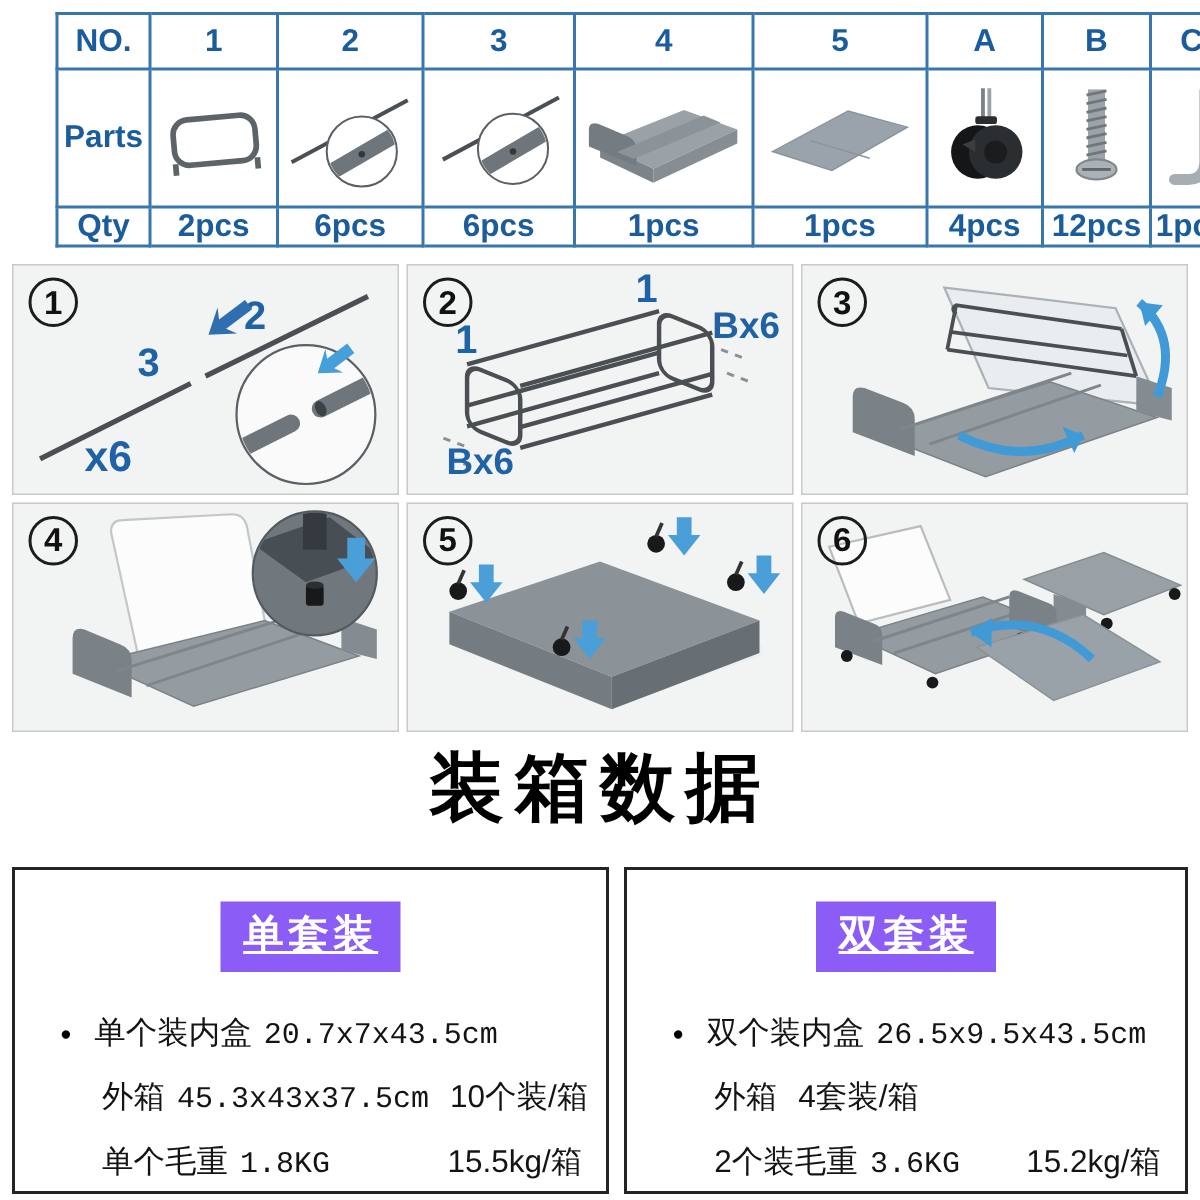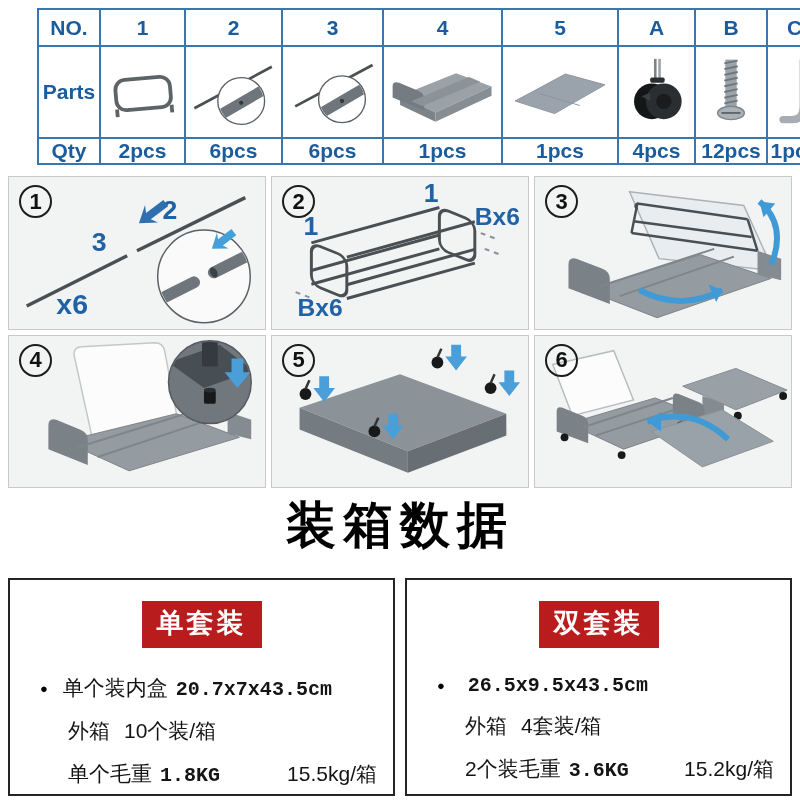--- a/index.html
+++ b/index.html
@@ -27,27 +27,27 @@
   .illus { position:absolute; left:0; top:0; width:100%; height:100%; }
   .blue-label { fill:#1f62a5; font-weight:bold; font-family:"Liberation Sans","DejaVu Sans",sans-serif; }
 
   
   .packing-title { position:absolute; top:492px; left:0; width:100%; text-align:center;
            font-size:50px; font-weight:600; color:#000; letter-spacing:7px; }
 
   
   .boxes { position:absolute; left:8px; top:578px; width:784px; height:218px; display:flex; gap:10px; }
   .pack-box { flex:1; border:2px solid #242424; background:#fff; }
-  .badge { margin:21px auto 0; width:fit-content; background:#b91c1c; color:#fff; font-size:27px;
-           font-weight:700; padding:4px 15px 7px; letter-spacing:3px; }
+  .badge { margin:21px auto 0; width:fit-content; background:#8b5cf6; color:#fff; font-size:27px;
+           font-weight:700; padding:4px 15px 7px; letter-spacing:3px;text-decoration:underline; }
   .lines { margin:26px 12px 0 30px; color:#141414; }
   .pline { display:flex; align-items:baseline; font-size:21px; margin-bottom:15px; white-space:nowrap; }
   .bullet { font-size:13px; margin-right:15px; align-self:center; color:#000; }
   .indent { margin-left:28px; }
-  .mono { font-family:"Liberation Mono","DejaVu Sans Mono",monospace; font-size:20px; font-weight:700; }
+  .mono { font-family:"Liberation Mono","DejaVu Sans Mono",monospace; font-size:20px; font-weight:400; }
   .gap-s { margin-left:8px; }
   .gap-m { margin-left:14px; }
   .push-right { margin-left:auto; margin-right:4px; }
 </style>
 </head>
 <body>
 
 <div id="app">
 
   <div class="parts-table-wrap">
@@ -349,35 +349,37 @@
     <div class="pack-box">
       <div class="badge">单套装</div>
       <div class="lines">
         <div class="pline">
           <span class="bullet">●</span>
           <span>单个装内盒</span>
           <span class="mono gap-s">20.7x7x43.5cm</span>
         </div>
         <div class="pline indent">
           <span>外箱</span>
+          <span class="mono gap-s">45.3x43x37.5cm</span>
           <span class="gap-m">10个装/箱</span>
         </div>
         <div class="pline indent">
           <span>单个毛重</span>
           <span class="mono gap-s">1.8KG</span>
           <span class="push-right">15.5kg/箱</span>
         </div>
       </div>
     </div>
 
     <div class="pack-box">
       <div class="badge">双套装</div>
       <div class="lines">
         <div class="pline">
           <span class="bullet">●</span>
+          <span>双个装内盒</span>
           <span class="mono gap-s">26.5x9.5x43.5cm</span>
         </div>
         <div class="pline indent">
           <span>外箱</span>
           <span class="gap-m">4套装/箱</span>
         </div>
         <div class="pline indent">
           <span>2个装毛重</span>
           <span class="mono gap-s">3.6KG</span>
           <span class="push-right">15.2kg/箱</span>

